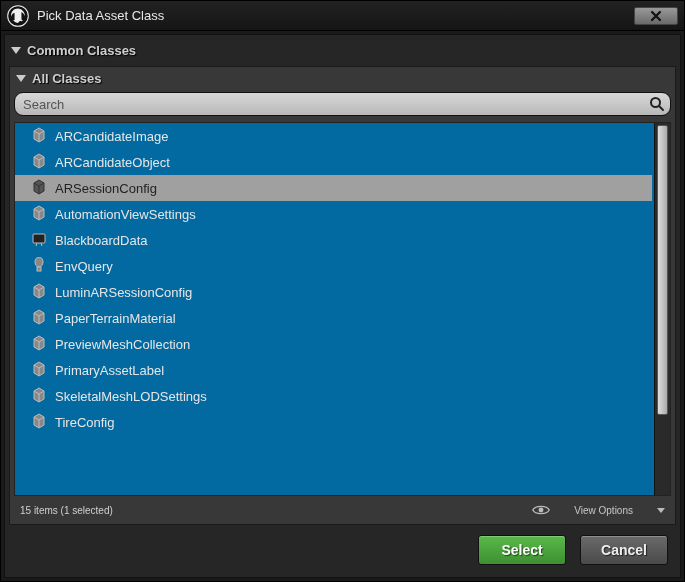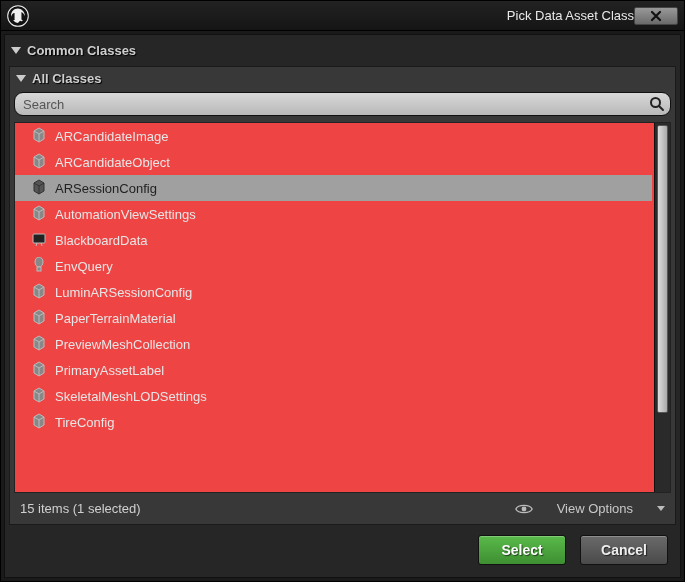--- a/index.html
+++ b/index.html
@@ -28,21 +28,21 @@
     padding: 0 6px;
     border-bottom: 1px solid #000;
   }
   .ue-logo {
     width: 22px; height: 22px;
     margin-right: 8px;
     flex-shrink: 0;
   }
   .title {
     flex: 1;
-    text-align: right;
+    text-align: left;
     color: #e8e8e8;
     font-size: 13px;
     font-weight: 500;
   }
   .close-btn {
     width: 44px;
     height: 18px;
     background: linear-gradient(to bottom, #999, #6a6a6a);
     border: 1px solid #444;
     border-radius: 2px;
@@ -107,21 +107,21 @@
   .search::placeholder { color: #555; }
   .mag {
     position: absolute;
     right: 6px; top: 4px;
     width: 16px; height: 16px;
     pointer-events: none;
   }
   .list-wrap {
     flex: 1;
     display: flex;
-    background: #ef4444;
+    background: #0369a1;
     border: 1px solid #222;
     overflow: hidden;
   }
   .list {
     flex: 1;
     overflow-y: auto;
     padding-right: 2px;
   }
   .list-item {
     display: flex;
@@ -155,21 +155,21 @@
     height: 78%;
     background: linear-gradient(to right, #ddd, #aaa);
     border: 1px solid #555;
     border-radius: 2px;
   }
   .status-row {
     display: flex;
     align-items: center;
     padding: 8px 6px 4px 6px;
     color: #d0d0d0;
-    font-size: 13px;
+    font-size: 10px;
   }
   .status-row .spacer { flex: 1; }
   .view-options {
     display: flex;
     align-items: center;
     gap: 24px;
     cursor: pointer;
     color: #c8c8c8;
   }
   .eye {

